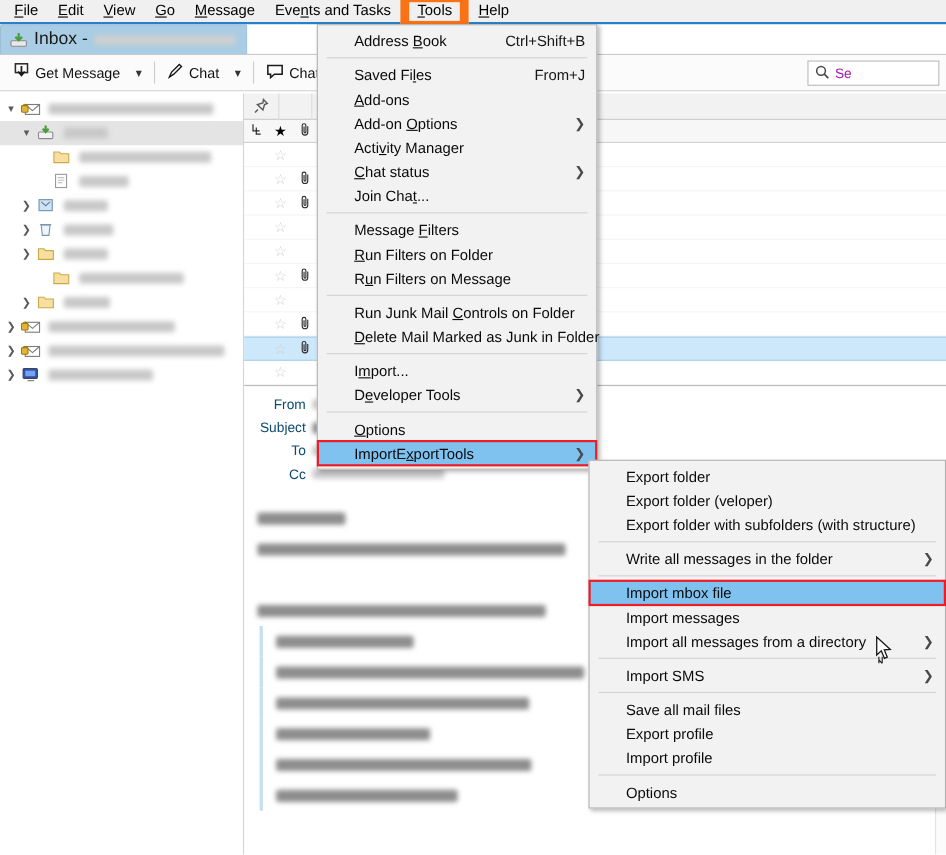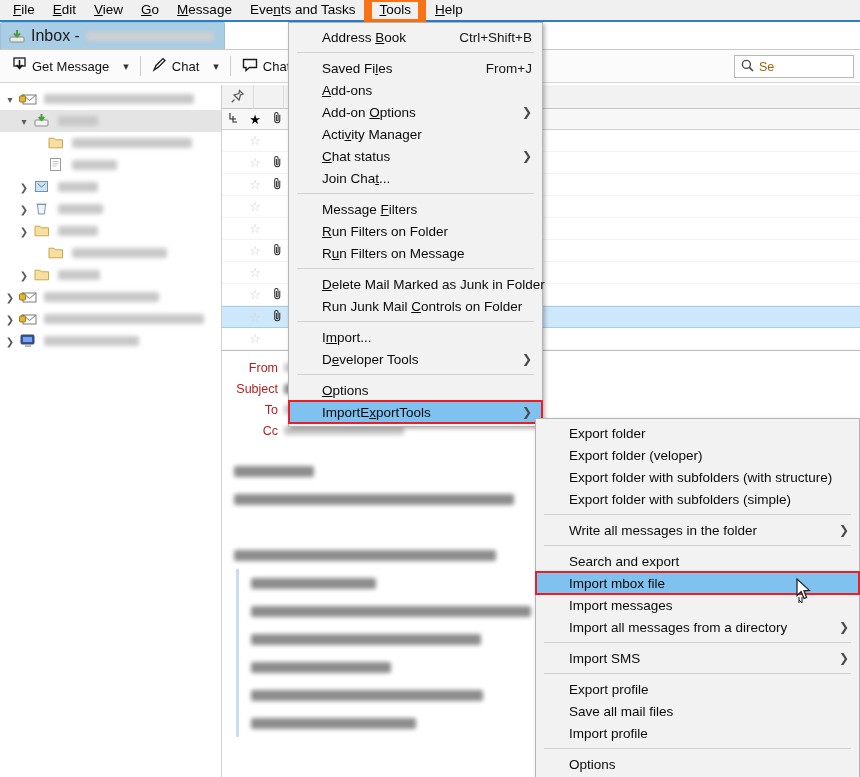--- a/index.html
+++ b/index.html
@@ -99,21 +99,21 @@
     right: 6px; top: 5px;
     height: 23px;
     width: 120px;
     border: 1px solid #b9b9b9;
     background: #fff;
     display: flex;
     align-items: center;
     gap: 5px;
     padding: 0 6px;
     font-size: 12.5px;
-    color: #a16207;
+    color: #a21caf;
     overflow: hidden;
   }
 
   
   #main {
     position: absolute;
     left:0; right:0;
     top: 85px; bottom: 0;
     display: flex;
   }
@@ -182,21 +182,21 @@
   .star { color:#cfcfcf; font-size:13px; }
   .clip { color:#3a3a3a; font-size:13px; }
 
   #msgheader {
     border-top: 1px solid #bcbcbc;
     background:#fff;
     padding: 6px 0 4px 0;
     font-size: 12.5px;
   }
   .hdr-line { display:flex; height:21px; align-items:center; }
-  .hdr-label { width:62px; text-align:right; color:#b91c1c; padding-right:6px; flex:0 0 62px; }
+  .hdr-label { width:62px; text-align:right; color:#0c4a6e; padding-right:6px; flex:0 0 62px; }
 
   #msgbody {
     flex:1;
     background:#fff;
     padding: 12px 10px 0 12px;
     overflow:hidden;
     font-family: "Liberation Mono", monospace;
     font-size: 12px;
     position: relative;
   }
@@ -634,24 +634,24 @@
       <span>Message <u>F</u>ilters</span>
     </div>
     <div class="mi">
       <span><u>R</u>un Filters on Folder</span>
     </div>
     <div class="mi">
       <span>R<u>u</u>n Filters on Message</span>
     </div>
     <div class="msep"></div>
     <div class="mi">
+      <span>Run Junk Mail <u>C</u>ontrols on Folder</span>
+    </div>
+    <div class="mi">
       <span><u>D</u>elete Mail Marked as Junk in Folder</span>
-    </div>
-    <div class="mi">
-      <span>Run Junk Mail <u>C</u>ontrols on Folder</span>
     </div>
     <div class="msep"></div>
     <div class="mi">
       <span>I<u>m</u>port...</span>
     </div>
     <div class="mi">
       <span>D<u>e</u>veloper Tools</span>
       <span class="arrow">❯</span>
     </div>
     <div class="msep"></div>
@@ -667,53 +667,47 @@
 <div class="popup" id="iemenu">
     <div class="mi">
       <span>Export folder</span>
     </div>
     <div class="mi">
       <span>Export folder (veloper)</span>
     </div>
     <div class="mi">
       <span>Export folder with subfolders (with structure)</span>
     </div>
-    <div class="mi">
-      <span>Export folder with subfolders (simple)</span>
-    </div>
     <div class="msep"></div>
     <div class="mi">
       <span>Write all messages in the folder</span>
       <span class="arrow">❯</span>
     </div>
     <div class="msep"></div>
-    <div class="mi">
-      <span>Search and export</span>
-    </div>
     <div class="mi hl boxed">
       <span>Import mbox file</span>
     </div>
     <div class="mi">
       <span>Import messages</span>
     </div>
     <div class="mi">
       <span>Import all messages from a directory</span>
       <span class="arrow">❯</span>
     </div>
     <div class="msep"></div>
     <div class="mi">
       <span>Import SMS</span>
       <span class="arrow">❯</span>
     </div>
     <div class="msep"></div>
     <div class="mi">
+      <span>Save all mail files</span>
+    </div>
+    <div class="mi">
       <span>Export profile</span>
-    </div>
-    <div class="mi">
-      <span>Save all mail files</span>
     </div>
     <div class="mi">
       <span>Import profile</span>
     </div>
     <div class="msep"></div>
     <div class="mi">
       <span>Options</span>
     </div>
   </div>
 

